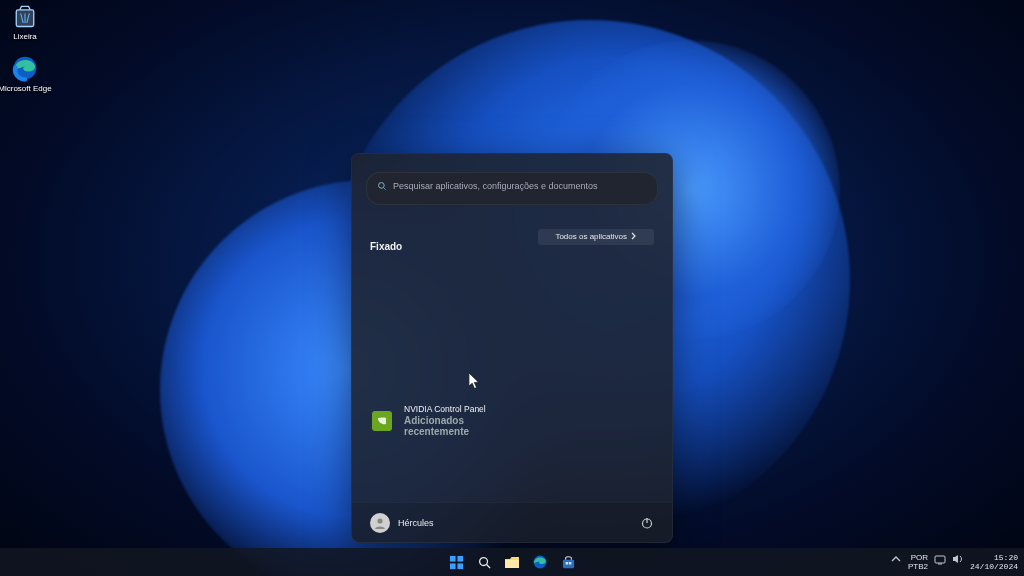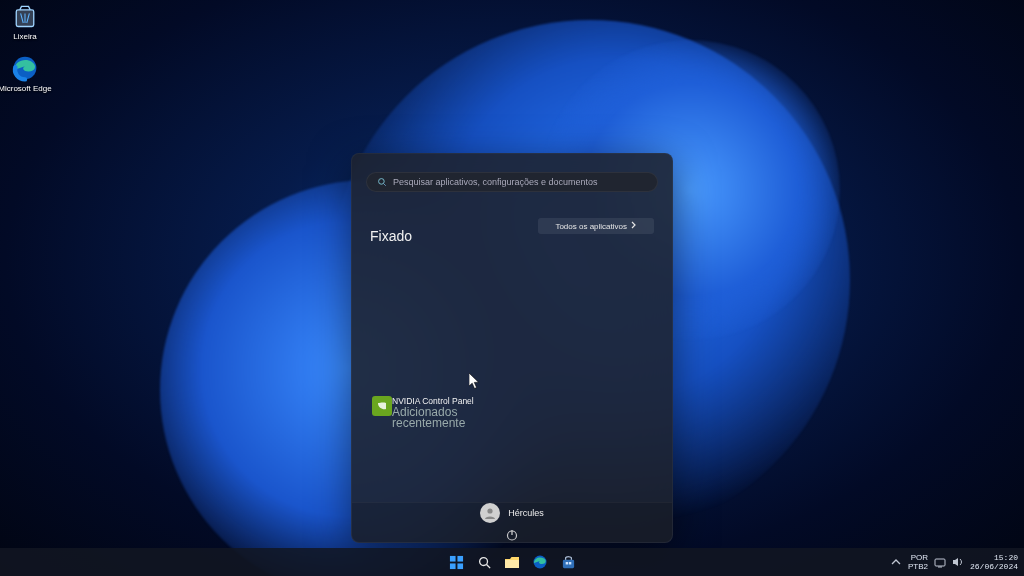--- a/index.html
+++ b/index.html
@@ -35,70 +35,69 @@
     border-radius: 8px;
     box-shadow: 0 10px 40px rgba(0,0,0,0.5);
     display: flex; flex-direction: column;
     border: 1px solid rgba(255,255,255,0.04);
   }
   .start-inner { padding: 18px 14px 0 14px; flex: 1; display: flex; flex-direction: column; }
   .search {
     background: #202530;
     border: 1px solid rgba(255,255,255,0.06);
     border-radius: 14px;
-    height: 20px;
-    display: flex; align-items: center;
-    padding: 0 10px;
+    height: 33px;
+    display: flex; 
+    padding: 8px 10px;
     font-size: 9px; color: #aab;
     cursor: text;
   }
   .search .sicon { width: 10px; height: 10px; margin-right: 6px; opacity: 0.8; }
   .section-head { display: flex; align-items: center; justify-content: space-between; margin: 16px 4px 8px; }
-  .section-head h4 { font-size: 14px; font-weight: 400; color: #f0f0f0; margin-top: 20px; }
+  .section-head h4 { font-size: 10px; font-weight: 700; color: #f0f0f0; margin-top: 20px; }
   .all-apps {
     background: rgba(255,255,255,0.08);
     border-radius: 3px;
     padding: 3px 17px;
     font-size: 8px; color: #e6e6e6;
     display: flex; align-items: center; gap: 4px;
     cursor: pointer;
   }
   .pinned-area { flex: 0 0 134px; }
   .reco-head { margin-top: 6px; }
   .reco-grid {
     display: grid; grid-template-columns: 1fr 1fr; gap: 4px 8px;
     padding: 6px 2px 0;
   }
-  .reco-item { display: flex; align-items: flex-start; gap: 0; padding: 4px; border-radius: 4px; cursor: pointer; }
+  .reco-item { display: flex; align-items: center; gap: 12px; padding: 4px; border-radius: 4px; cursor: pointer; }
   .reco-ic { width: 20px; height: 20px; border-radius: 3px; display:flex;align-items:center;justify-content:center; flex-shrink:0;}
   .reco-txt { display:flex; flex-direction:column; line-height: 11px;}
   .reco-txt .t1 { font-size: 8.5px; color: #f2f2f2; }
-  .reco-txt .t2 { font-size: 12px; color: #9aa; }
+  .reco-txt .t2 { font-size: 10px; color: #9aa; font-weight: bold; }
   .start-footer {
     height: 40px; border-top: 1px solid rgba(255,255,255,0.04);
     background: rgba(0,0,0,0.12);
     border-radius: 0 0 8px 8px;
     display: flex; align-items: center; justify-content: space-between;
     padding: 0 18px;
-    flex-direction: column;
   }
   .user { display: flex; align-items: center; gap: 8px; cursor: pointer; }
   .avatar { width: 20px; height: 20px; border-radius: 50%; background: #d0d0d0; display:flex;align-items:center;justify-content:center;}
   .user .uname { font-size: 9px; color: #eee; }
   .power { width: 14px; height: 14px; cursor: pointer; opacity: 0.85; }
 
   
   .taskbar {
     position: absolute; left: 0; right: 0; bottom: 0; height: 28px;
     background: rgba(18,22,34,0.85);
     display: flex; align-items: center; justify-content: center;
   }
   .tb-center { display: flex; gap: 6px; }
   .tb-btn { width: 22px; height: 22px; border-radius: 3px; display:flex;align-items:center;justify-content:center; cursor:pointer;}
-  .tb-right { position: absolute; right: 6px; display: flex; align-items: center; gap: 6px; color: #dfe6f2; font-size: 8px;}
+  .tb-right { position: absolute; right: 6px; display: flex; align-items: flex-start; gap: 6px; color: #dfe6f2; font-size: 8px;}
   .sys-ico { width: 12px; height: 12px; opacity: .85; cursor:pointer;}
   .lang { text-align: right; line-height: 9px; cursor:pointer;}
   .clock { text-align: right; line-height: 9px; cursor:pointer;font-family:Liberation Mono, monospace;}
 
   
   .cursor { position: absolute; left: 469px; top: 373px; width: 12px; height: 18px; pointer-events:none;}
 </style>
 </head>
 <body>
 
@@ -243,21 +242,21 @@
         </svg>
     </span>
     <span class="sys-ico">
       <svg viewBox="0 0 12 12">
           <path d="M1 4 H3 L6 2 V10 L3 8 H1 Z" fill="#dfe6f2"></path>
           <path d="M8 3 C10 5 10 7 8 9" fill="none" stroke="#dfe6f2" stroke-width="1"></path>
         </svg>
     </span>
     <div class="clock">
       <div>15:20</div>
-      <div>26/06/2024</div>
+      <div>24/10/2024</div>
     </div>
   </div>
 </div>
 
 <div class="cursor">
   <svg viewBox="0 0 12 18">
       <path d="M0 0 L0 13 L3.2 10.2 L5.5 15.5 L7.6 14.6 L5.3 9.4 L9.5 9.2 Z" fill="#fff" stroke="#000" stroke-width="0.6"></path>
     </svg>
 </div>
 

